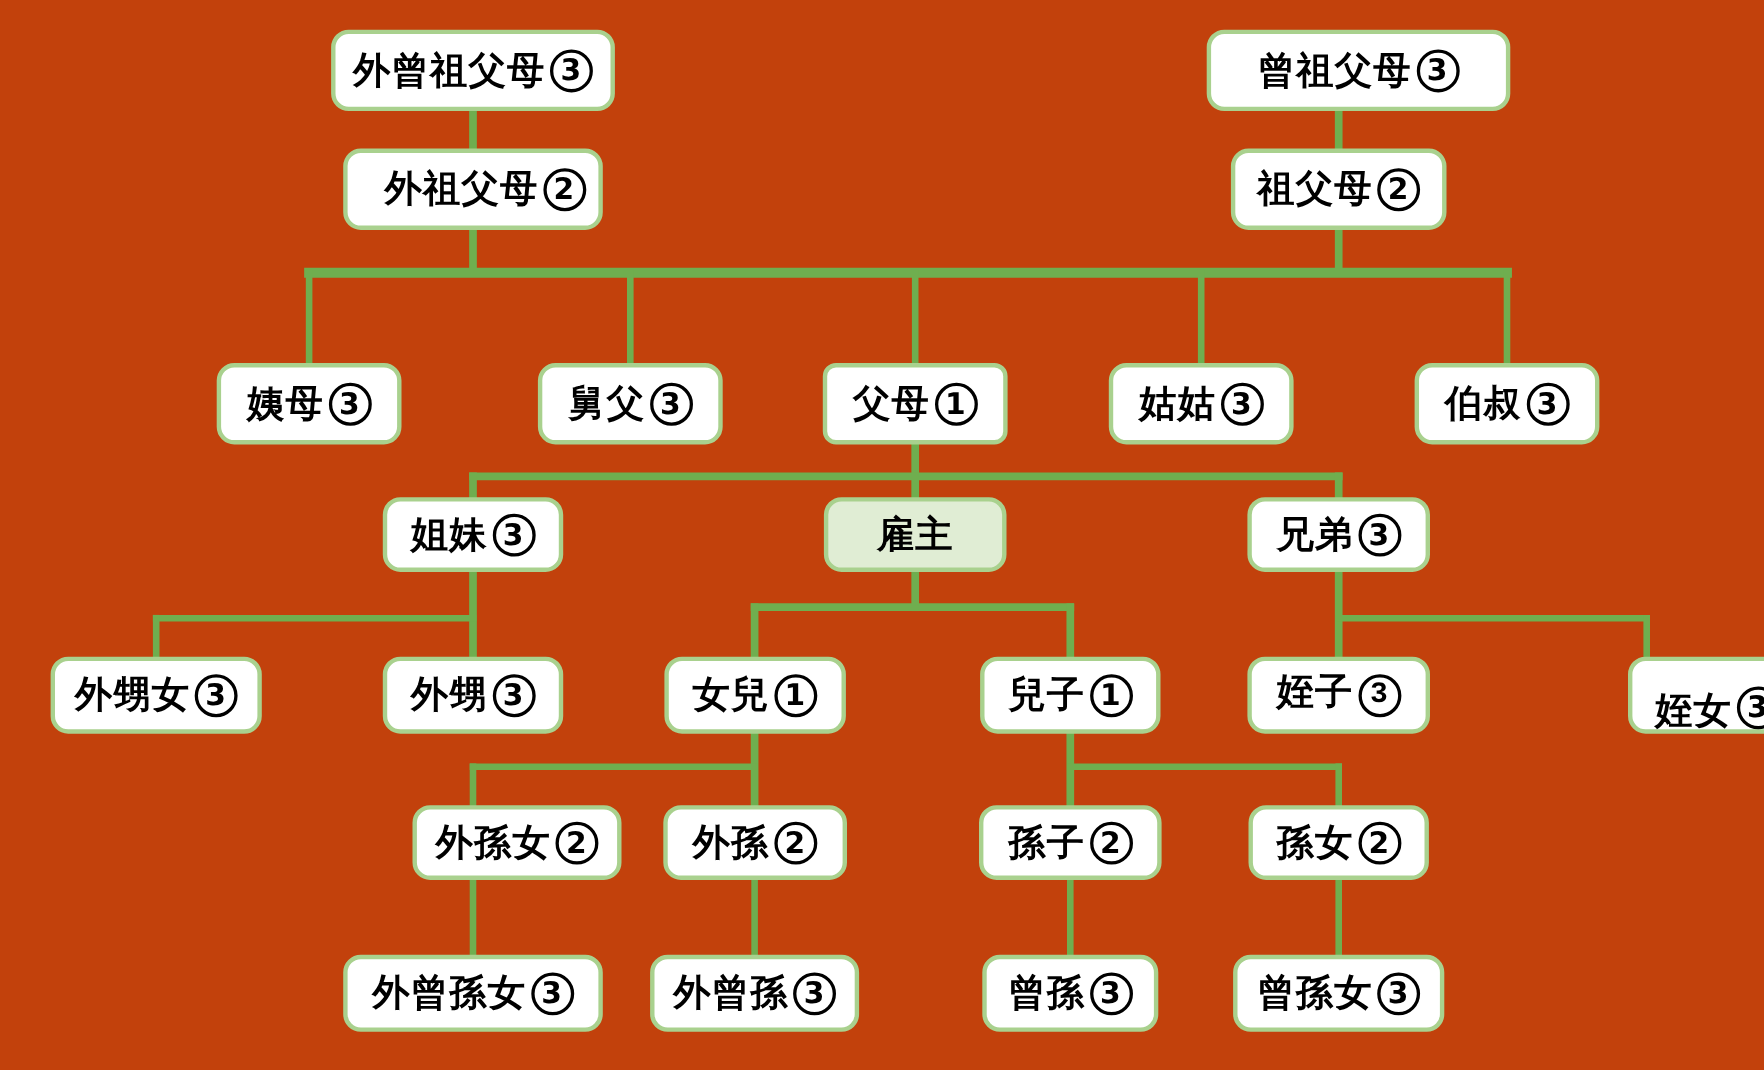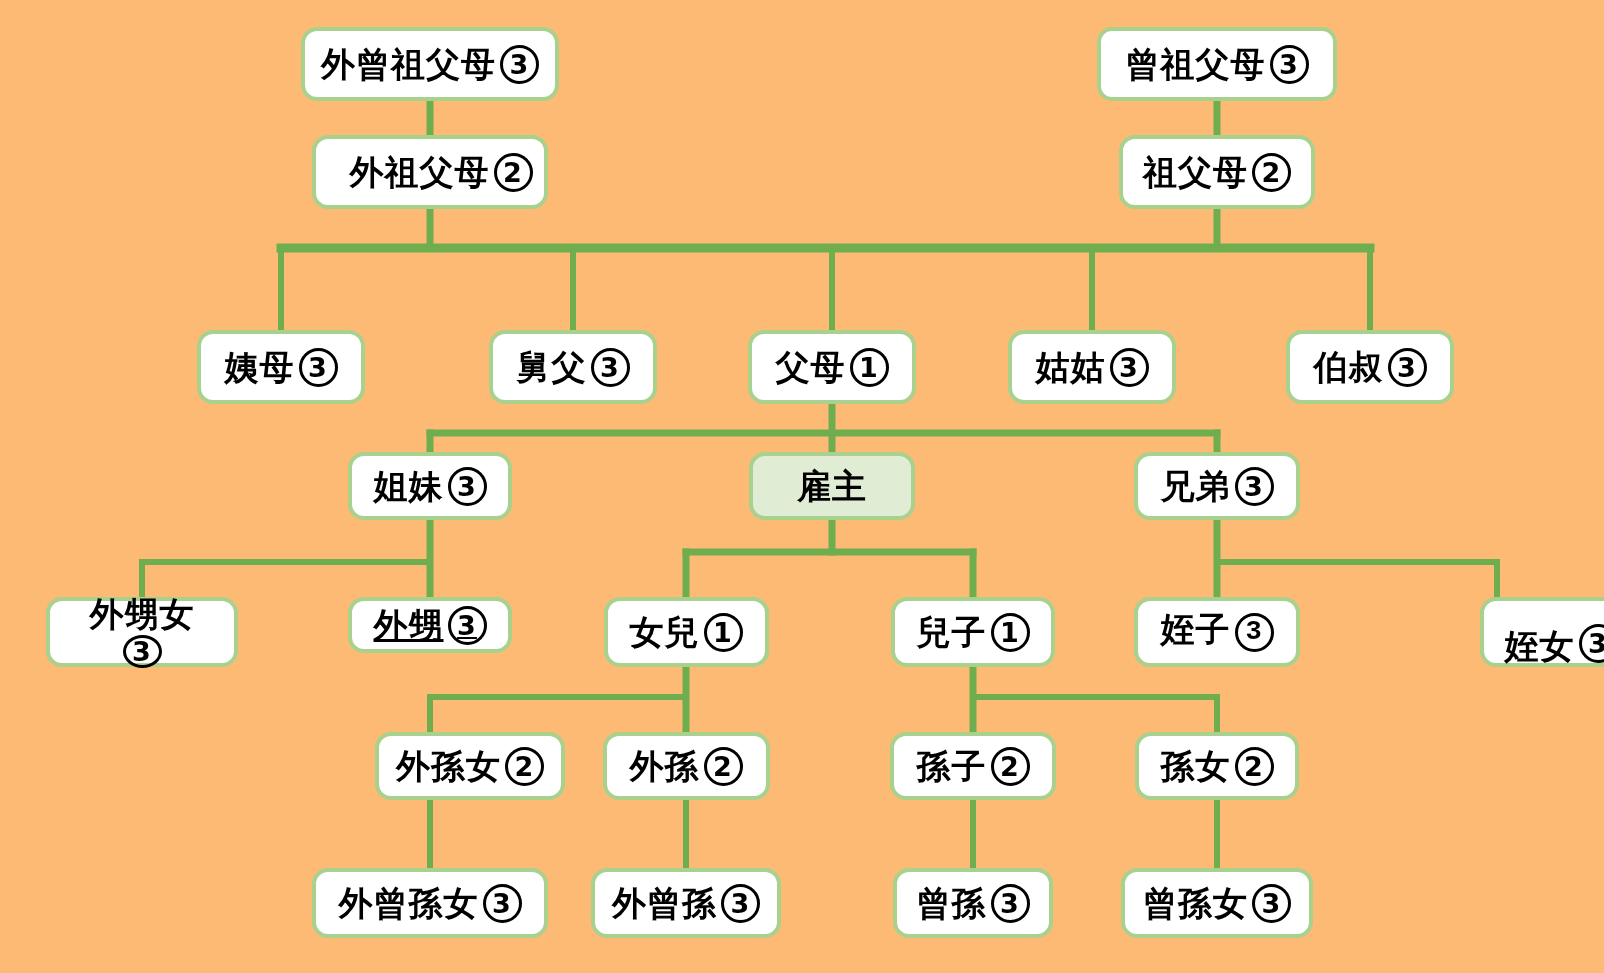--- a/index.html
+++ b/index.html
@@ -1,18 +1,18 @@
 <!DOCTYPE html>
 <html><head>
 <meta charset="utf-8">
 <style>
   html, body { margin: 0; padding: 0; background: #ffffff; }
   body { width: 1604px; height: 973px; overflow: hidden;
          font-family: "DejaVu Sans", "Liberation Sans", sans-serif; }
-  #tree { position: relative; width: 1604px; height: 973px; background: #fdba74; }
+  #tree { position: relative; width: 1604px; height: 973px; background: #c2410c; }
   #wires { position: absolute; left: 0; top: 0; width: 1604px; height: 973px; }
   .node {
     position: absolute;
     box-sizing: border-box;
     display: flex;
     align-items: center;
     justify-content: center;
     gap: 4px;
     background: #ffffff;
     border: 4px solid #a9d18e;
@@ -77,41 +77,41 @@
       <line x1="430" y1="800" x2="430" y2="868" stroke="#6fae4f" stroke-width="6" stroke-linecap="square"></line>
       <line x1="686" y1="800" x2="686" y2="868" stroke="#6fae4f" stroke-width="6" stroke-linecap="square"></line>
       <line x1="973" y1="800" x2="973" y2="868" stroke="#6fae4f" stroke-width="6" stroke-linecap="square"></line>
       <line x1="1217" y1="800" x2="1217" y2="868" stroke="#6fae4f" stroke-width="6" stroke-linecap="square"></line>
     </svg>
 
 <div class="node" style="left: 301px; top: 27px; width: 258px; height: 74px;">
       <span class="lbl">外曾祖父母</span>
       <span class="deg">3</span>
     </div>
-    <div class="node" style="left: 1097px; top: 27px; width: 240px; height: 74px; border-radius: 15px;">
+    <div class="node" style="left: 1097px; top: 27px; width: 276px; height: 74px;">
       <span class="lbl">曾祖父母</span>
       <span class="deg">3</span>
     </div>
     <div class="node" style="left: 312px; top: 135px; width: 236px; height: 74px; padding-left: 22px;">
       <span class="lbl">外祖父母</span>
       <span class="deg">2</span>
     </div>
     <div class="node" style="left: 1119px; top: 135px; width: 196px; height: 74px;">
       <span class="lbl">祖父母</span>
       <span class="deg">2</span>
     </div>
     <div class="node" style="left: 197px; top: 330px; width: 168px; height: 74px;">
       <span class="lbl">姨母</span>
       <span class="deg">3</span>
     </div>
     <div class="node" style="left: 489px; top: 330px; width: 168px; height: 74px;">
       <span class="lbl">舅父</span>
       <span class="deg">3</span>
     </div>
-    <div class="node" style="left: 748px; top: 330px; width: 168px; height: 74px;">
+    <div class="node" style="left: 748px; top: 330px; width: 168px; height: 74px; border-radius: 12px;">
       <span class="lbl">父母</span>
       <span class="deg">1</span>
     </div>
     <div class="node" style="left: 1008px; top: 330px; width: 168px; height: 74px;">
       <span class="lbl">姑姑</span>
       <span class="deg">3</span>
     </div>
     <div class="node" style="left: 1286px; top: 330px; width: 168px; height: 74px;">
       <span class="lbl">伯叔</span>
       <span class="deg">3</span>
@@ -120,25 +120,25 @@
       <span class="lbl">姐妹</span>
       <span class="deg">3</span>
     </div>
     <div class="node employer" style="left: 749px; top: 452px; width: 166px; height: 68px;">
       <span class="lbl">雇主</span>
     </div>
     <div class="node" style="left: 1134px; top: 452px; width: 166px; height: 68px;">
       <span class="lbl">兄弟</span>
       <span class="deg">3</span>
     </div>
-    <div class="node" style="left: 46px; top: 597px; width: 192px; height: 70px; flex-direction: column;">
+    <div class="node" style="left: 46px; top: 597px; width: 192px; height: 70px;">
       <span class="lbl">外甥女</span>
       <span class="deg">3</span>
     </div>
-    <div class="node" style="left: 348px; top: 597px; width: 164px; height: 56px; text-decoration: underline;">
+    <div class="node" style="left: 348px; top: 597px; width: 164px; height: 70px;">
       <span class="lbl">外甥</span>
       <span class="deg">3</span>
     </div>
     <div class="node" style="left: 603.5px; top: 597px; width: 165px; height: 70px;">
       <span class="lbl">女兒</span>
       <span class="deg">1</span>
     </div>
     <div class="node" style="left: 891px; top: 597px; width: 164px; height: 70px;">
       <span class="lbl">兒子</span>
       <span class="deg">1</span>

